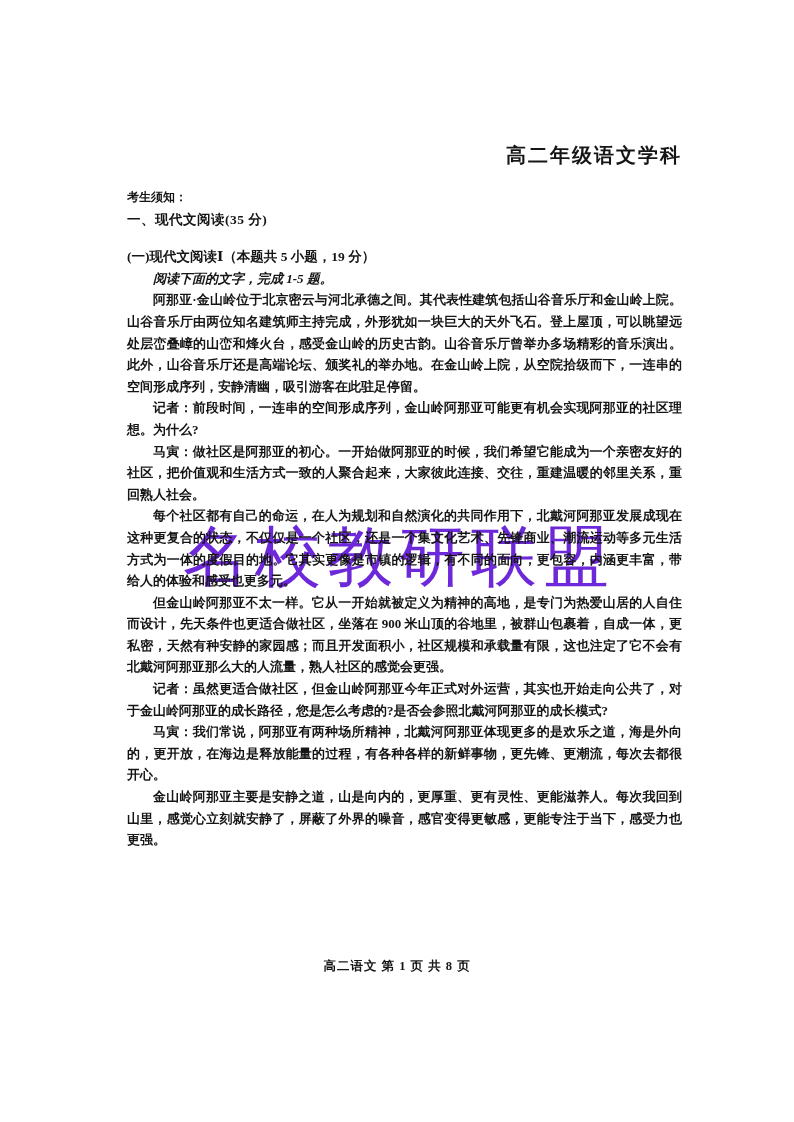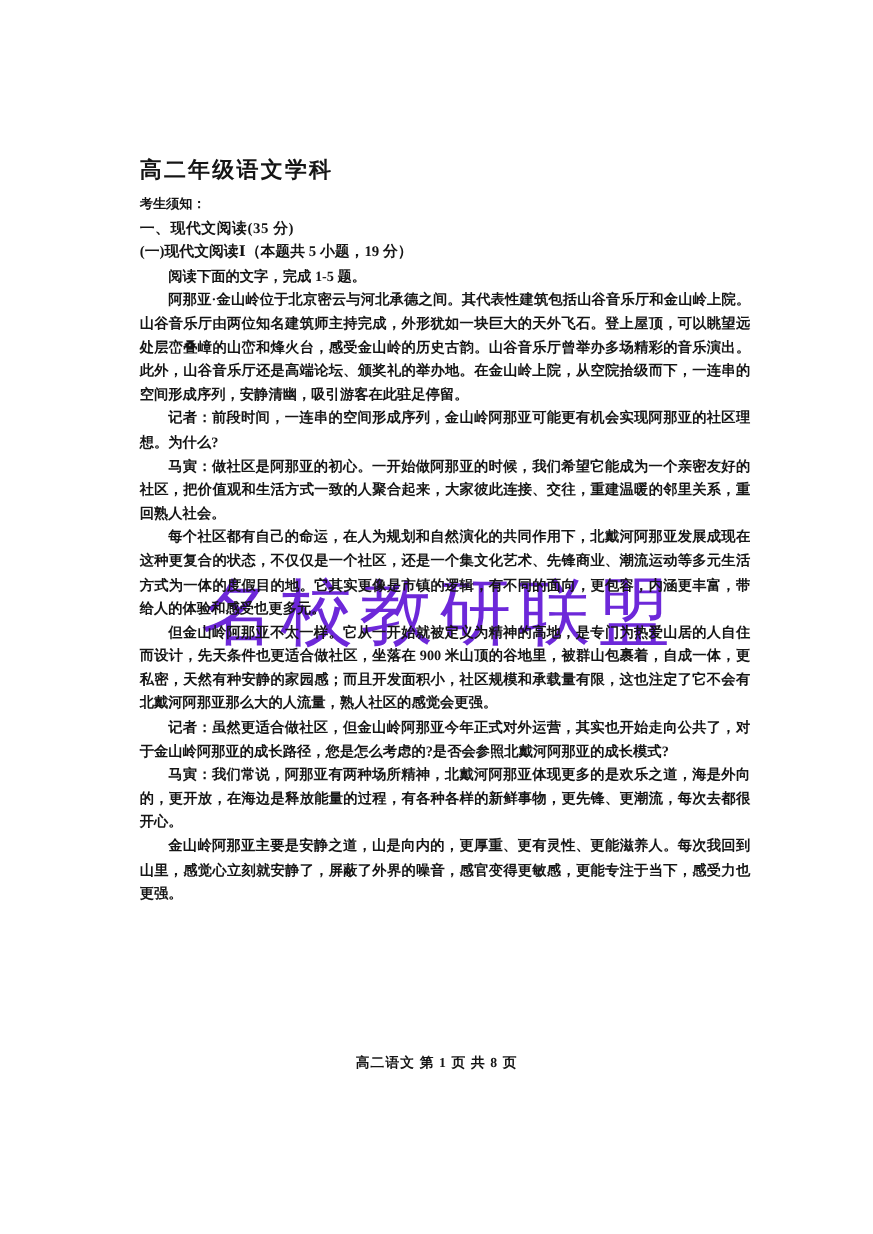--- a/index.html
+++ b/index.html
@@ -31,45 +31,47 @@
       z-index: 1;
       left: 127px;
       top: 0;
       width: 555px;
       padding-top: 143px;
       font-size: 13px;
       font-weight: 700;
       line-height: 21.6px;
     }
     .doc-title {
-      text-align: left;
+      text-align: right;
       font-size: 20px;
       font-weight: 700;
       line-height: 24px;
       letter-spacing: 2px;
-      margin-bottom: 8px;
+      margin-bottom: 20px;
     }
     .notice-heading {
       font-size: 12px;
       font-weight: 700;
     }
     .notice-list { padding-left: 26px; }
     .notice-item { font-weight: 700; }
     .section-heading {
       font-size: 13.5px;
       font-weight: 700;
       letter-spacing: 0.5px;
     }
     .subsection-heading {
       font-size: 13.5px;
       font-weight: 700;
+      margin-top: 16px;
     }
     .reading-instruction {
       text-indent: 2em;
       font-weight: 700;
+      font-style: italic;
     }
     .passage p {
       text-indent: 2em;
       text-align: justify;
       font-weight: 700;
     }
     .page-footer {
       position: absolute;
       z-index: 1;
       top: 958px;

